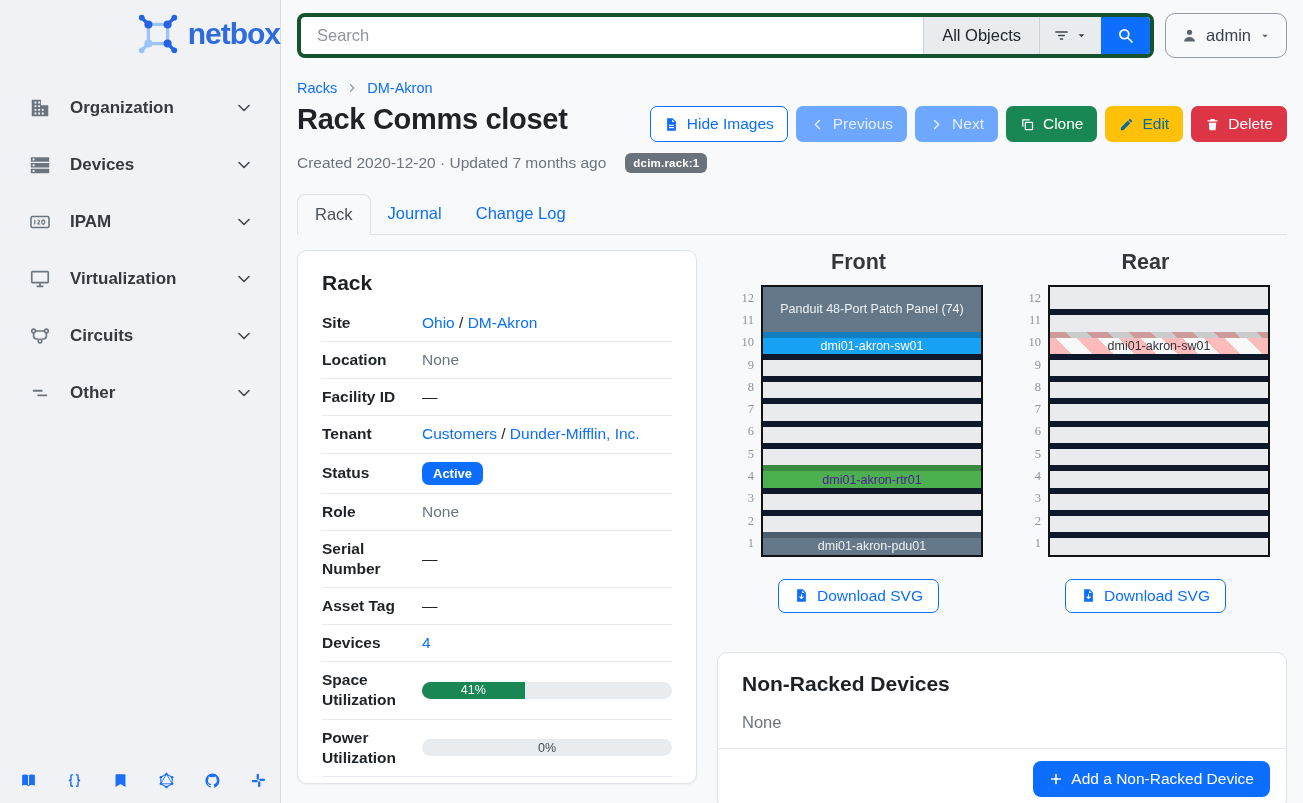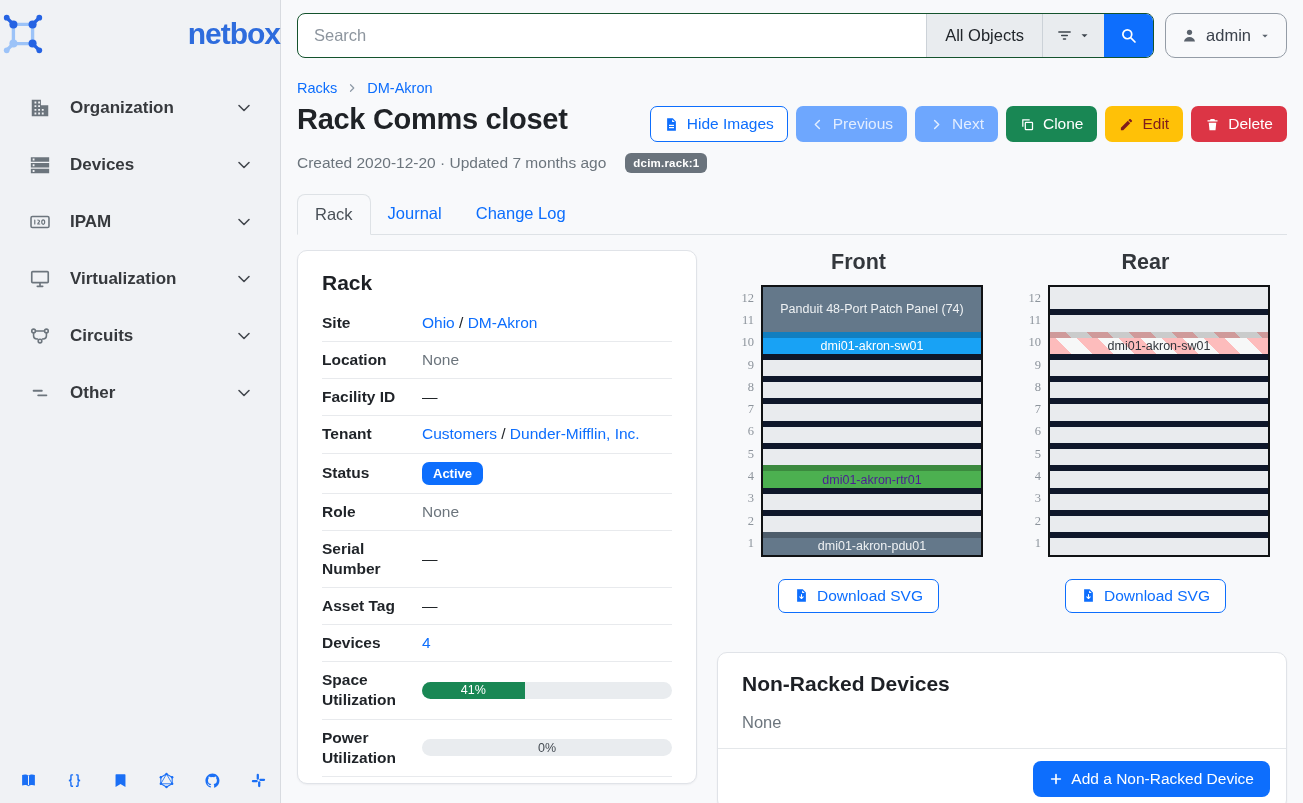--- a/index.html
+++ b/index.html
@@ -3,36 +3,36 @@
 <meta charset="utf-8">
 <style>
   * { margin:0; padding:0; box-sizing:border-box; }
   html,body { width:1303px; height:803px; overflow:hidden; }
   body { font-family:"Liberation Sans", sans-serif; font-size:16px; background:#f8f9fb; color:#212529; display:flex; }
   .ic { display:inline-flex; align-items:center; justify-content:center; }
   .ic svg { width:100%; height:100%; }
 
   
   .sidebar { width:281px; flex-shrink:0; background:#f0f2f5; border-right:1px solid #d8dbe0; position:relative; }
-  .logo-row { display:flex; align-items:center; justify-content:space-between; gap:7px; padding:11px 0 6px; cursor:pointer; }
+  .logo-row { display:flex; align-items:center; justify-content:flex-end; gap:7px; padding:11px 0 6px; cursor:pointer; }
   .logo-mark { width:46px; height:46px; }
   .logo-text { font-size:30px; font-weight:800; letter-spacing:-1px; color:var(--logo-blue,#2e6cdd); }
   .menu { margin-top:16px; }
   .menu-item { display:flex; align-items:center; height:57px; padding:0 26px 0 29px; cursor:pointer; }
   .mi { width:22px; height:22px; color:#6c757d; margin-right:19px; flex-shrink:0; }
   .menu-label { flex:1; font-size:17px; font-weight:700; color:#36393d; }
   .chev { width:20px; height:20px; color:#43484e; }
   .side-footer { position:absolute; left:20px; bottom:14px; display:flex; gap:29px; color:var(--footer-icon-blue,#1a6ff5); }
   .fi { width:17px; height:17px; cursor:pointer; }
 
   
   .main { flex:1; padding:0 16px; position:relative; }
 
   .topbar { display:flex; gap:11px; margin-top:13px; height:45px; }
-  .search-group { flex:1; display:flex; align-items:stretch; background:#fff; border:1px solid #14532d; border-radius:8px; overflow:hidden; }
+  .search-group { flex:1; display:flex; align-items:stretch; background:#fff; border:4px solid #14532d; border-radius:8px; overflow:hidden; }
   .search-input { flex:1; border:none; outline:none; padding:0 16px; font-size:16.5px; font-family:inherit; color:#212529; background:transparent; }
   .search-input::placeholder { color:#8d959e; }
   .seg { background:#e9ecef; border-left:1px solid #ccd2d8; display:flex; align-items:center; cursor:pointer; }
   .seg-objects { padding:0 18px; font-size:16.5px; color:#21262b; }
   .seg-filter { padding:0 13px; gap:5px; color:#3e464e; }
   .seg-filter .ic { width:17px; height:17px; }
   .seg-filter .caret { width:13px; height:13px; }
   .search-btn { width:49px; border:none; background:var(--accent,#0d6efd); color:#fff; display:flex; align-items:center; justify-content:center; cursor:pointer; }
   .search-btn .ic { width:19px; height:19px; }
   .user-btn { display:flex; align-items:center; gap:8px; height:45px; padding:0 15px; background:transparent; border:1px solid #949ca6; border-radius:10px; color:#3b424c; font-size:16.5px; font-family:inherit; cursor:pointer; }
@@ -44,21 +44,21 @@
   .bc-sep { width:12px; height:12px; color:#8d99a6; }
 
   .title-row { display:flex; justify-content:space-between; align-items:flex-start; margin-top:7px; }
   .page-title { font-size:29px; font-weight:700; color:#1f2226; letter-spacing:-.3px; }
   .actions { display:flex; gap:8px; margin-top:3px; }
   .btn { display:inline-flex; align-items:center; gap:8px; padding:8px 13px; font-size:15.5px; font-family:inherit; border-radius:7px; border:1px solid transparent; cursor:pointer; white-space:nowrap; }
   .btn .ic { width:15px; height:15px; }
   .btn-outline { background:#fff; border-color:var(--accent,#0d6efd); color:var(--accent,#0d6efd); }
   .btn-soft { background:var(--soft-blue,#6ea7fe); color:rgba(255,255,255,.8); }
   .btn-green { background:var(--clone-green,#198754); color:#fff; }
-  .btn-yellow { background:var(--edit-yellow,#ffc107); color:#7f1d1d; }
+  .btn-yellow { background:var(--edit-yellow,#ffc107); color:#0369a1; }
   .btn-red { background:var(--delete-red,#dc3545); color:#fff; }
 
   .meta-row { margin-top:11px; display:flex; align-items:center; gap:19px; }
   .meta-text { color:#6c757d; font-size:15.5px; }
   .obj-badge { background:var(--badge-gray,#6a737c); color:#fff; font-size:11.5px; font-weight:700; padding:4px 8px; border-radius:6px; letter-spacing:.2px; }
 
   .tabs { margin-top:21px; display:flex; border-bottom:1px solid #dee2e6; }
   .tab { padding:10px 17px; font-size:16.5px; color:var(--accent,#0d6efd); cursor:pointer; margin-bottom:-1px; }
   .tab.active { color:#495057; background:#f8f9fb; border:1px solid #dee2e6; border-bottom-color:#f8f9fb; border-radius:8px 8px 0 0; }
 

